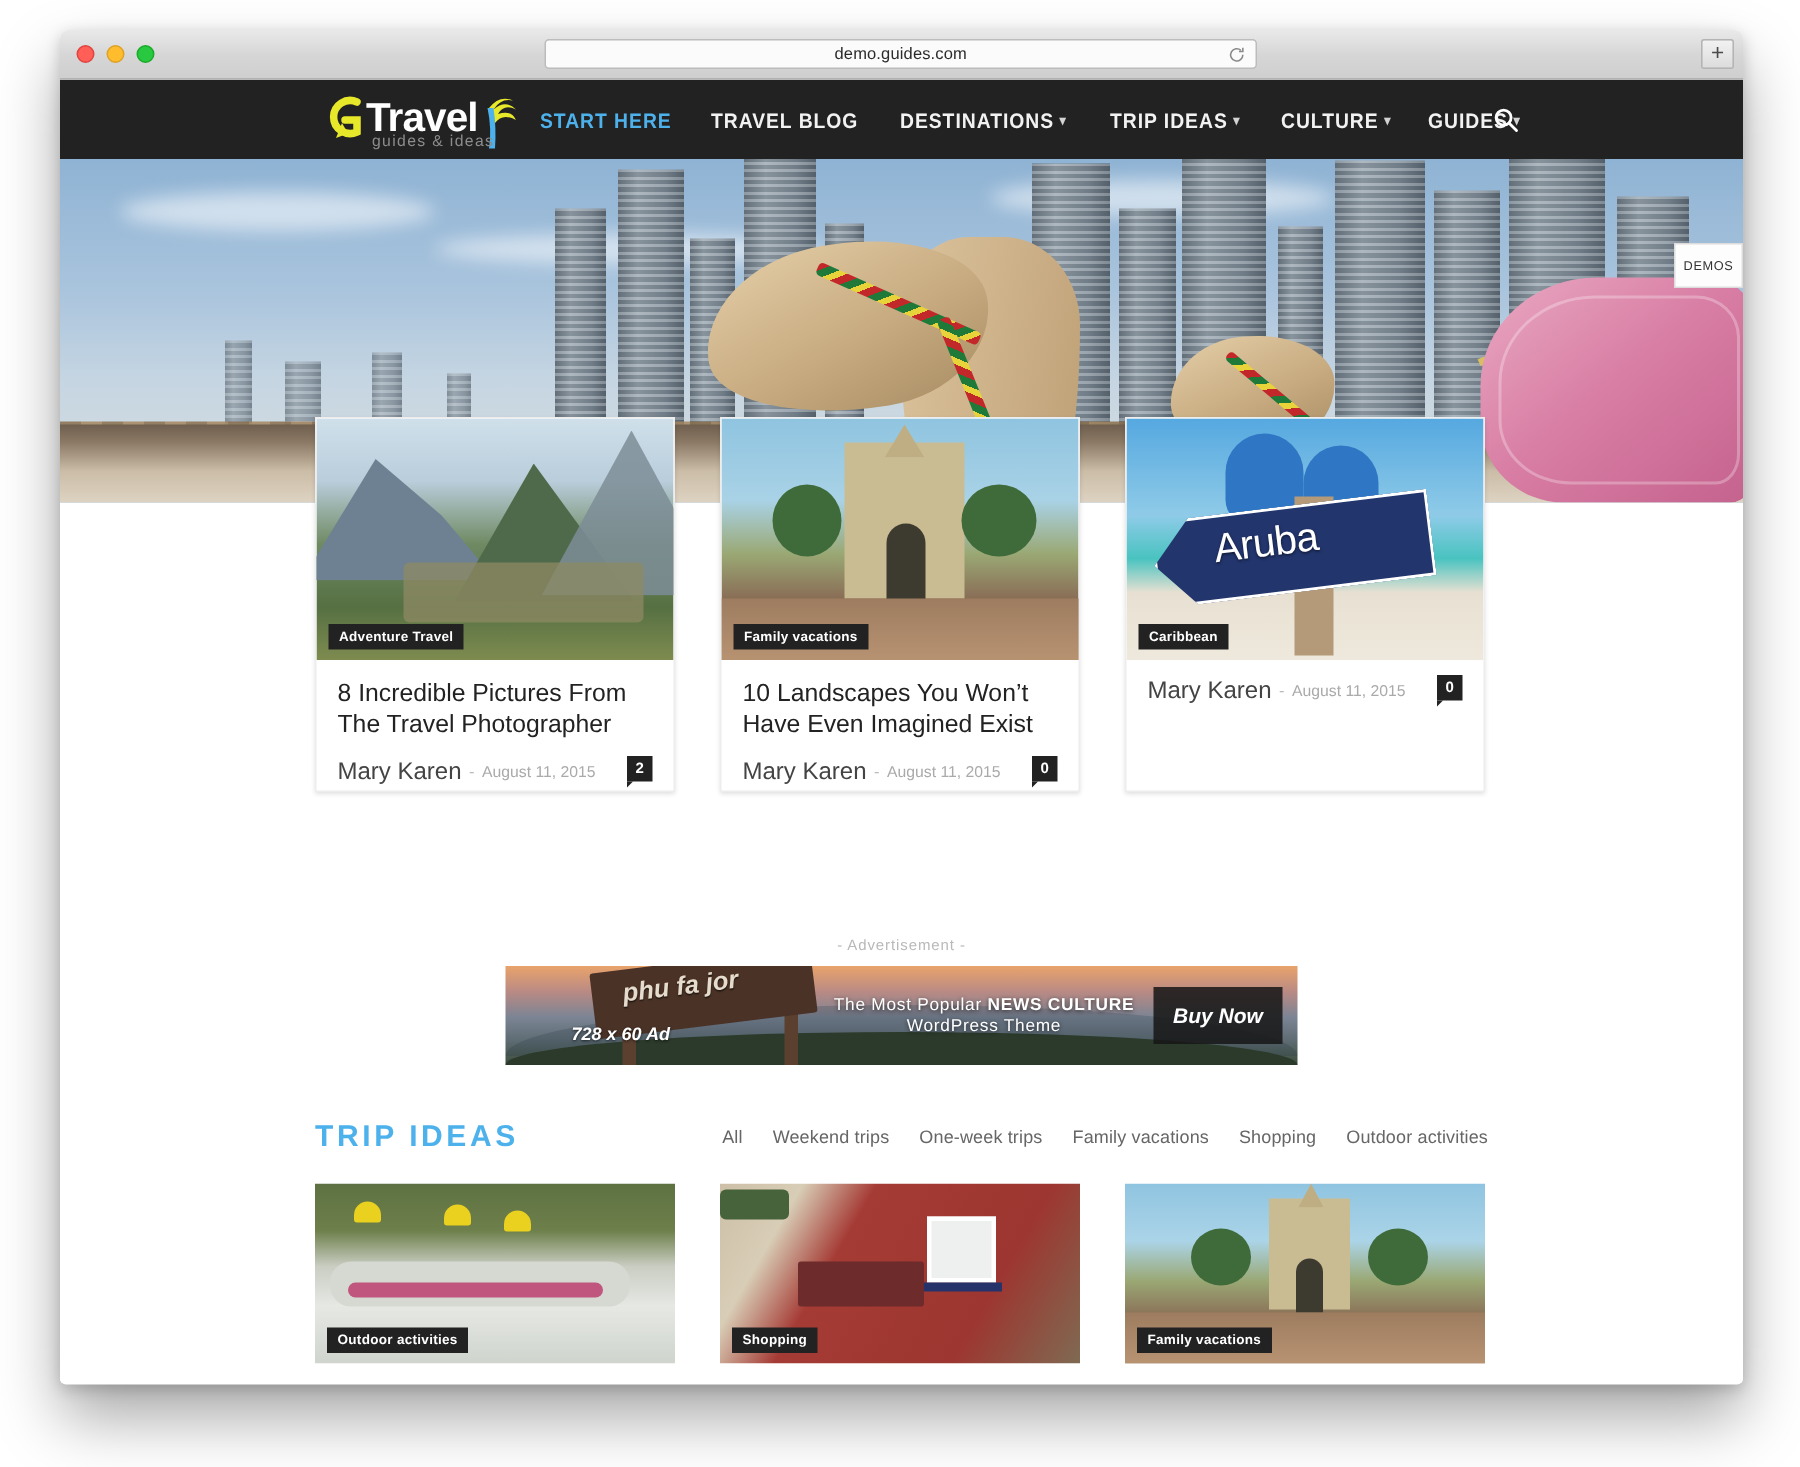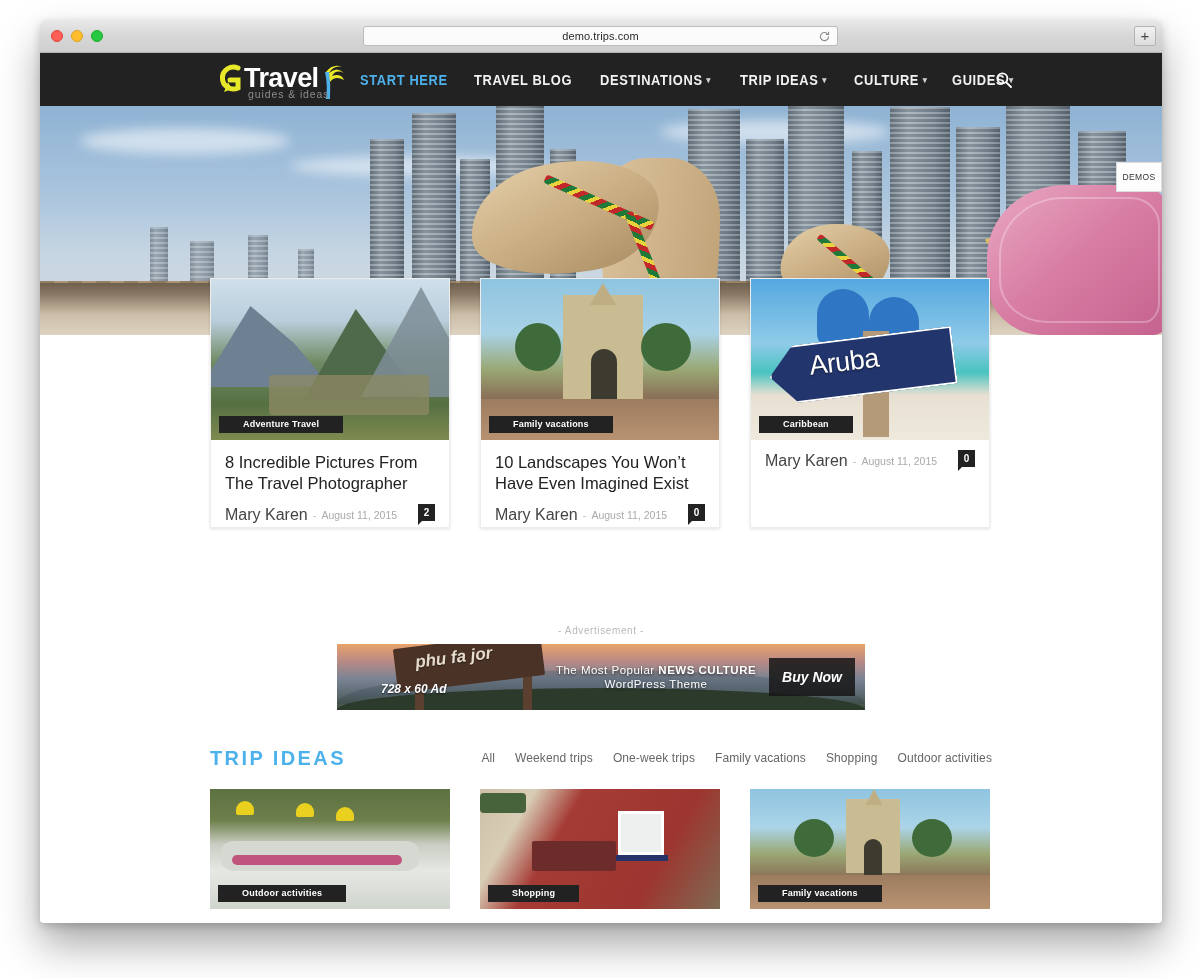--- a/index.html
+++ b/index.html
@@ -195,21 +195,21 @@
   }
   .fcard-img {
     position: relative;
     height: 161px;
     overflow: hidden;
   }
   .cat-badge {
     position: absolute; left: 8px; bottom: 7px;
     background: #222; color: #fff;
     font-size: 9px; font-weight: bold;
-    padding: 3px 24px 4px;
+    padding: 3px 7px 4px;
     letter-spacing: .2px;
     font-family: "Liberation Sans Narrow","Liberation Sans",sans-serif;
   }
   .fcard-body { padding: 12px 14px 12px; }
   .fcard-title {
     font-size: 16.5px; line-height: 1.28; color: #222;
     font-weight: normal; margin-bottom: 12px;
   }
   .fcard-meta {
     display: flex; align-items: center; gap: 5px;
@@ -332,21 +332,21 @@
 <div class="browser-window">
 
   <div class="titlebar">
     <div class="traffic">
       <span class="dot red"></span>
       <span class="dot yellow"></span>
       <span class="dot green"></span>
     </div>
 
     <div class="urlbar">
-      <span>demo.trips.com</span>
+      <span>demo.guides.com</span>
       <span class="reload-icon">
         <svg viewBox="0 0 16 16" width="13" height="13" fill="none" stroke="#8a8a8a" stroke-width="1.3">
           <path d="M13 8a5 5 0 1 1-1.6-3.6"></path>
             <path d="M13 2.2V5.4H9.8"></path>
         </svg>
       </span>
     </div>
 
     <div class="newtab-btn">
       <span>+</span>

